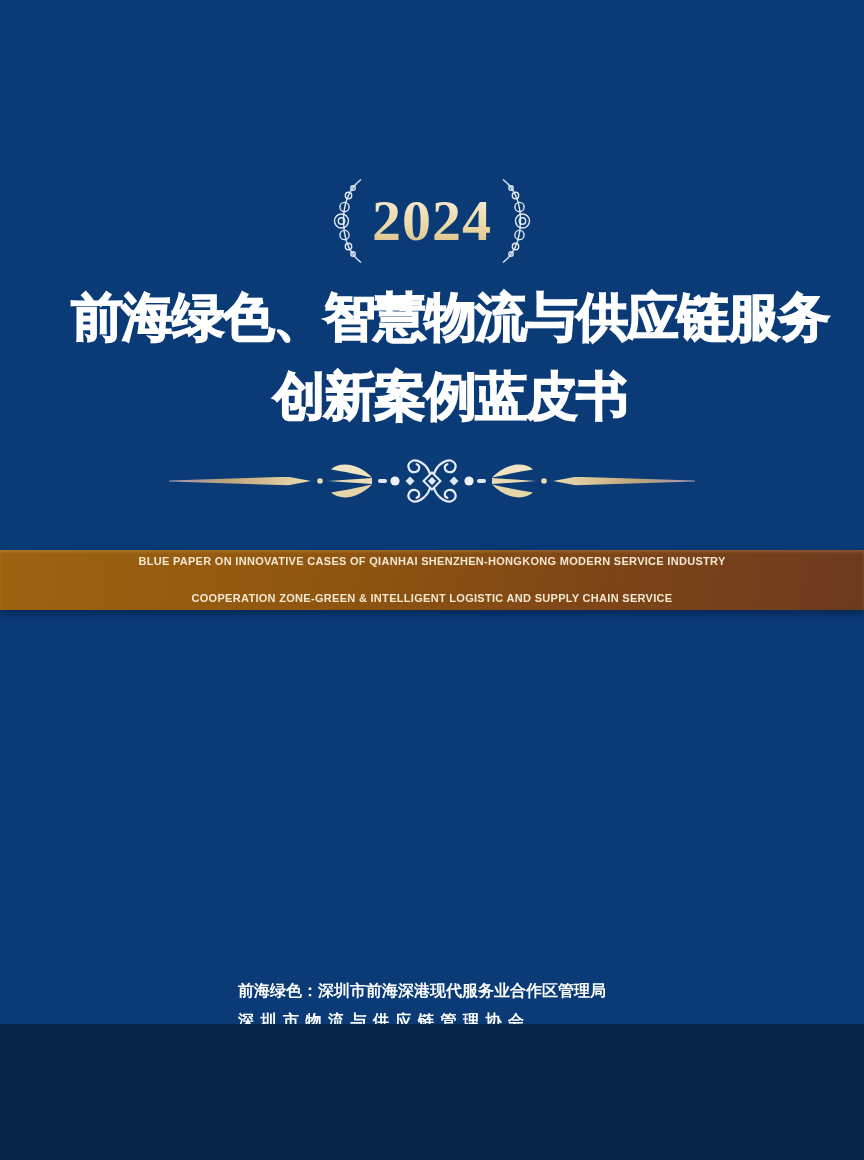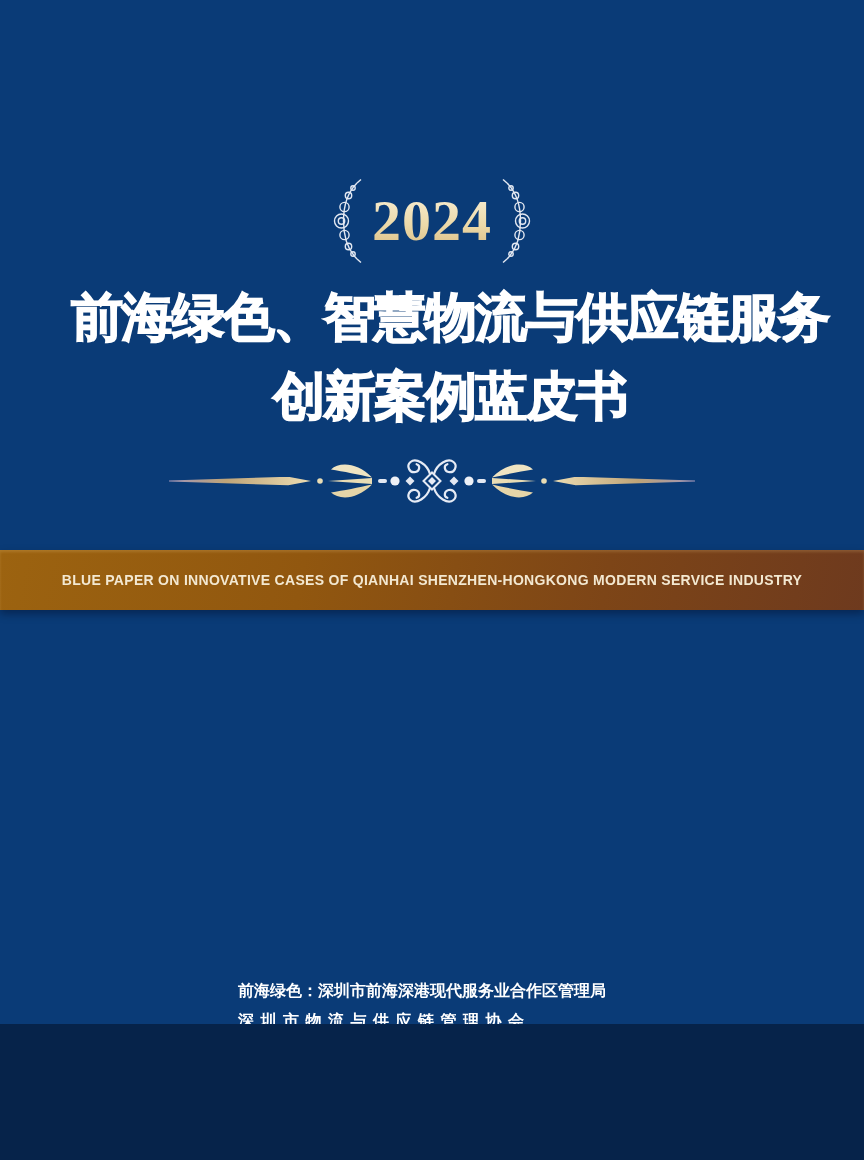--- a/index.html
+++ b/index.html
@@ -46,21 +46,21 @@
     clip-path:polygon(0 44%,84% 2%,100% 50%,84% 98%,0 56%);
   }
   .dline.right{transform:scaleX(-1);}
   .center-orn{display:block;}
   
   .banner{
     position:absolute;top:550px;left:0;width:100%;height:60px;
     background:linear-gradient(100deg,#9c6310 0%,#91570f 35%,#7d4517 70%,#6e3a1e 100%);
     box-shadow:0 4px 8px rgba(0,0,20,.35), inset 0 2px 3px rgba(255,220,150,.18);
     display:flex;flex-direction:column;align-items:center;justify-content:center;
-    color:#f3e8d1;font-weight:bold;font-size:14px;line-height:25px;
+    color:#f3e8d1;font-weight:bold;font-size:11px;line-height:25px;
     letter-spacing:.3px;text-align:center;white-space:nowrap;gap:12px;
   }
   
   .credits{
     position:absolute;top:976px;left:50%;transform:translateX(-50%);
     width:388px;
     color:#ffffff;font-weight:bold;font-size:16px;line-height:30px;
     white-space:nowrap;
   }
   .credit.c1{letter-spacing:0;}
@@ -141,20 +141,21 @@
       <use href="#curl" xlink:href="#curl" transform="matrix(1,0,0,-1,0,56)"></use>
       <use href="#curl" xlink:href="#curl" transform="matrix(-1,0,0,-1,232,56)"></use>
       <path d="M116 19.5 L124.5 28 L116 36.5 L107.5 28 Z" fill="none" stroke="#e6ebf5" stroke-width="2"></path>
       <path d="M116 24 L120 28 L116 32 L112 28 Z" fill="#e6ebf5"></path>
     </svg>
     <span class="dline right"></span>
   </div>
 
   <div class="banner">
     <div>BLUE PAPER ON INNOVATIVE CASES OF QIANHAI SHENZHEN-HONGKONG MODERN SERVICE INDUSTRY</div>
+    <div>COOPERATION ZONE-GREEN &amp; INTELLIGENT LOGISTIC AND SUPPLY CHAIN SERVICE</div>
   </div>
 
   <div class="credits">
     <div class="credit c1"><span>前海绿色：</span><span>深圳市前海深港现代服务业合作区管理局</span></div>
     <div class="credit c3"><span>深圳市物流与供应链管理协会</span></div>
   </div>
 
   <div class="streak"></div>
 
 </div>

